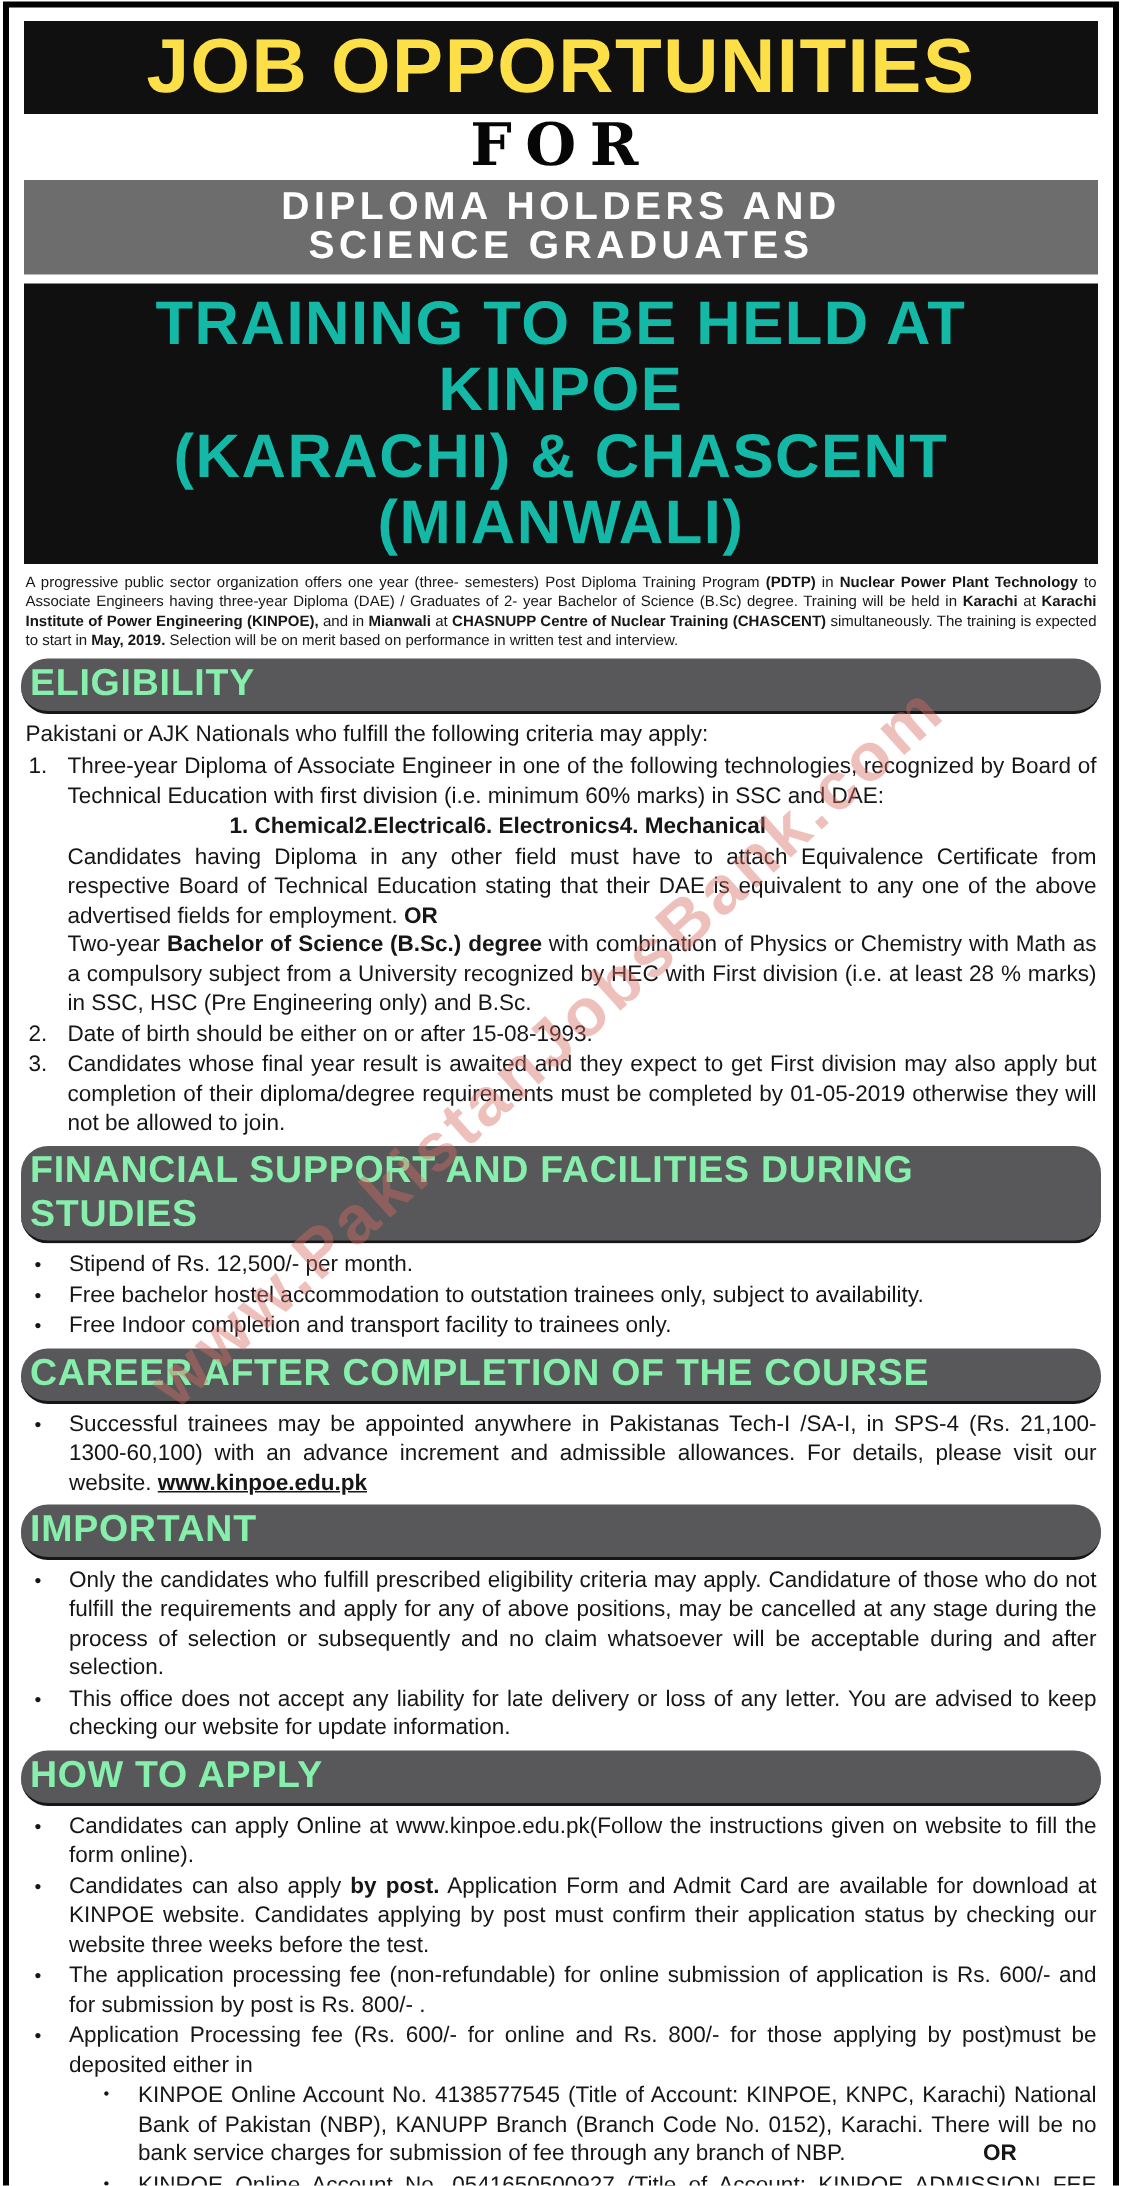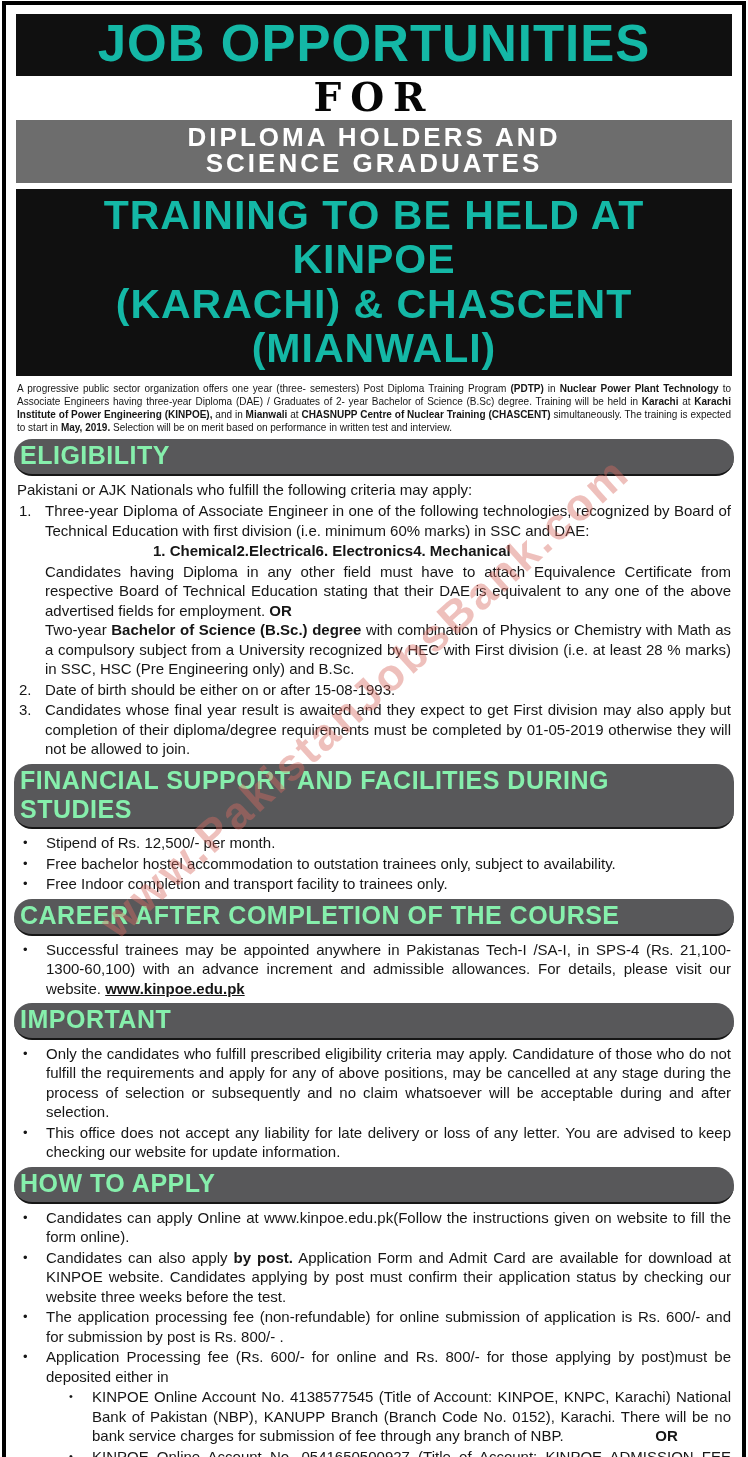--- a/index.html
+++ b/index.html
@@ -13,21 +13,21 @@
     position:relative;
     margin:1px 2px 0 2px;
     border:4px solid #000;
     border-bottom-width:10px;
     padding:8px 8px 5px 8px;
     background:#fff;
     overflow:hidden;
   }
   
   .bar-title{
-    background:#101010;color:#14b8a6;text-align:center;
+    background:#101010;color:#fde047;text-align:center;
     font-weight:bold;font-size:51px;line-height:1.04;
     letter-spacing:1px;padding:3px 0 6px 0;margin:1px 2px 0 2px;
   }
   .for-word{
     text-align:center;font-family:"DejaVu Serif","Liberation Serif",serif;
     font-weight:bold;font-size:39px;line-height:1.05;letter-spacing:9px;
     padding:1px 0 2px 0;color:#060606;
   }
   .bar-audience{
     background:#6d6d6d;color:#fff;text-align:center;font-weight:bold;

